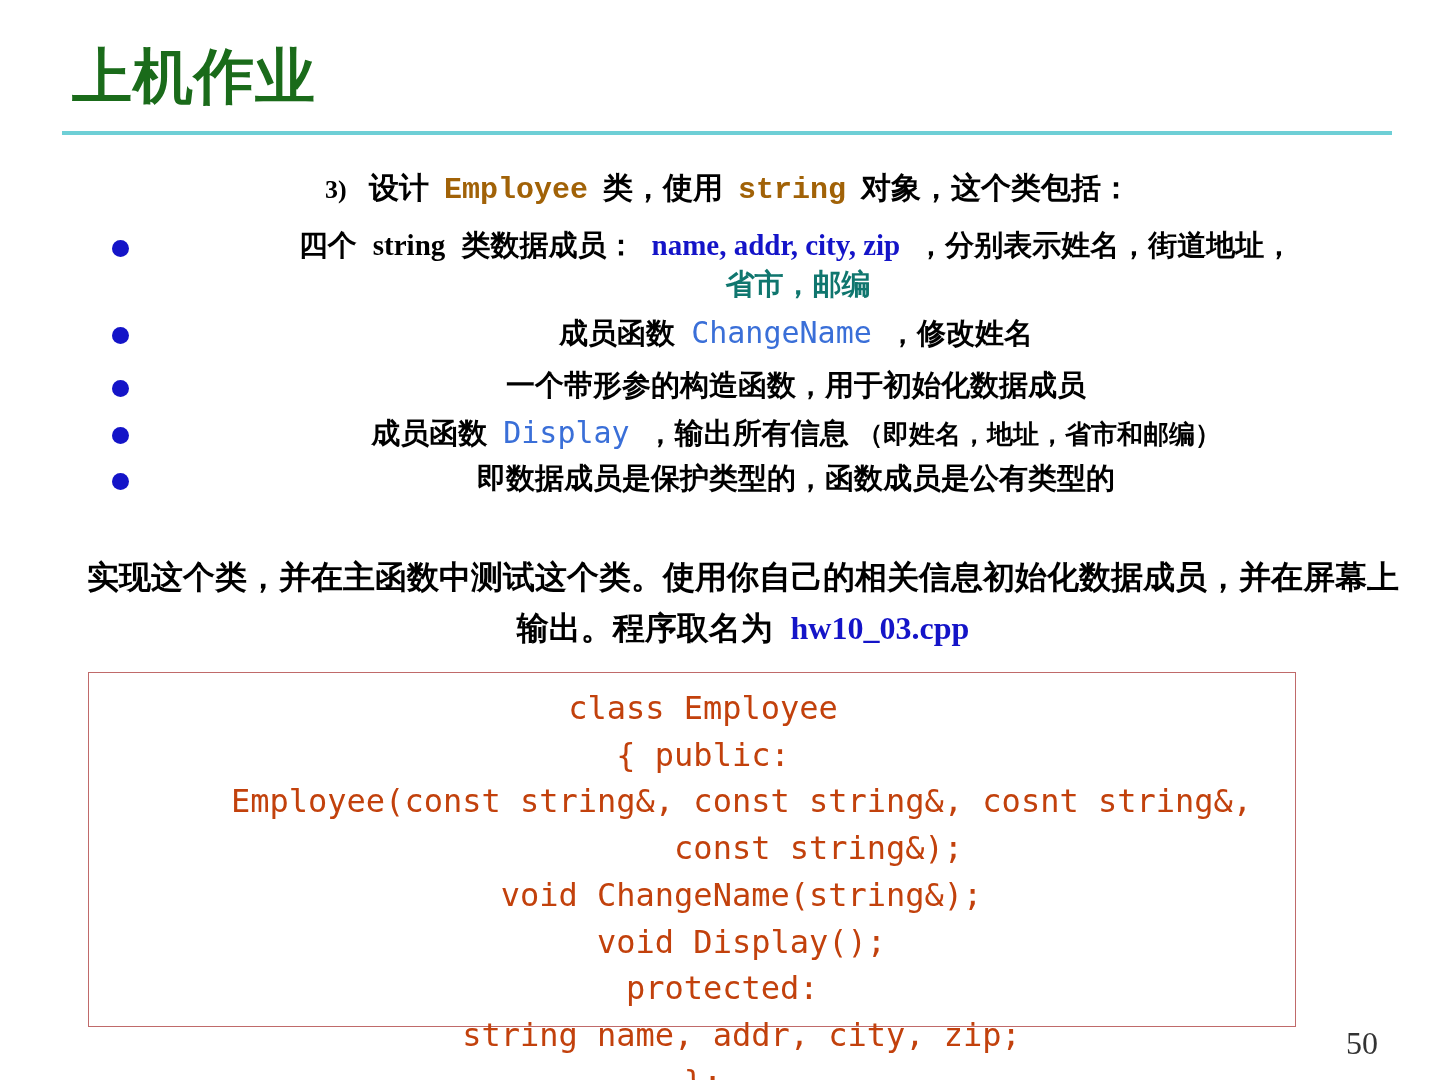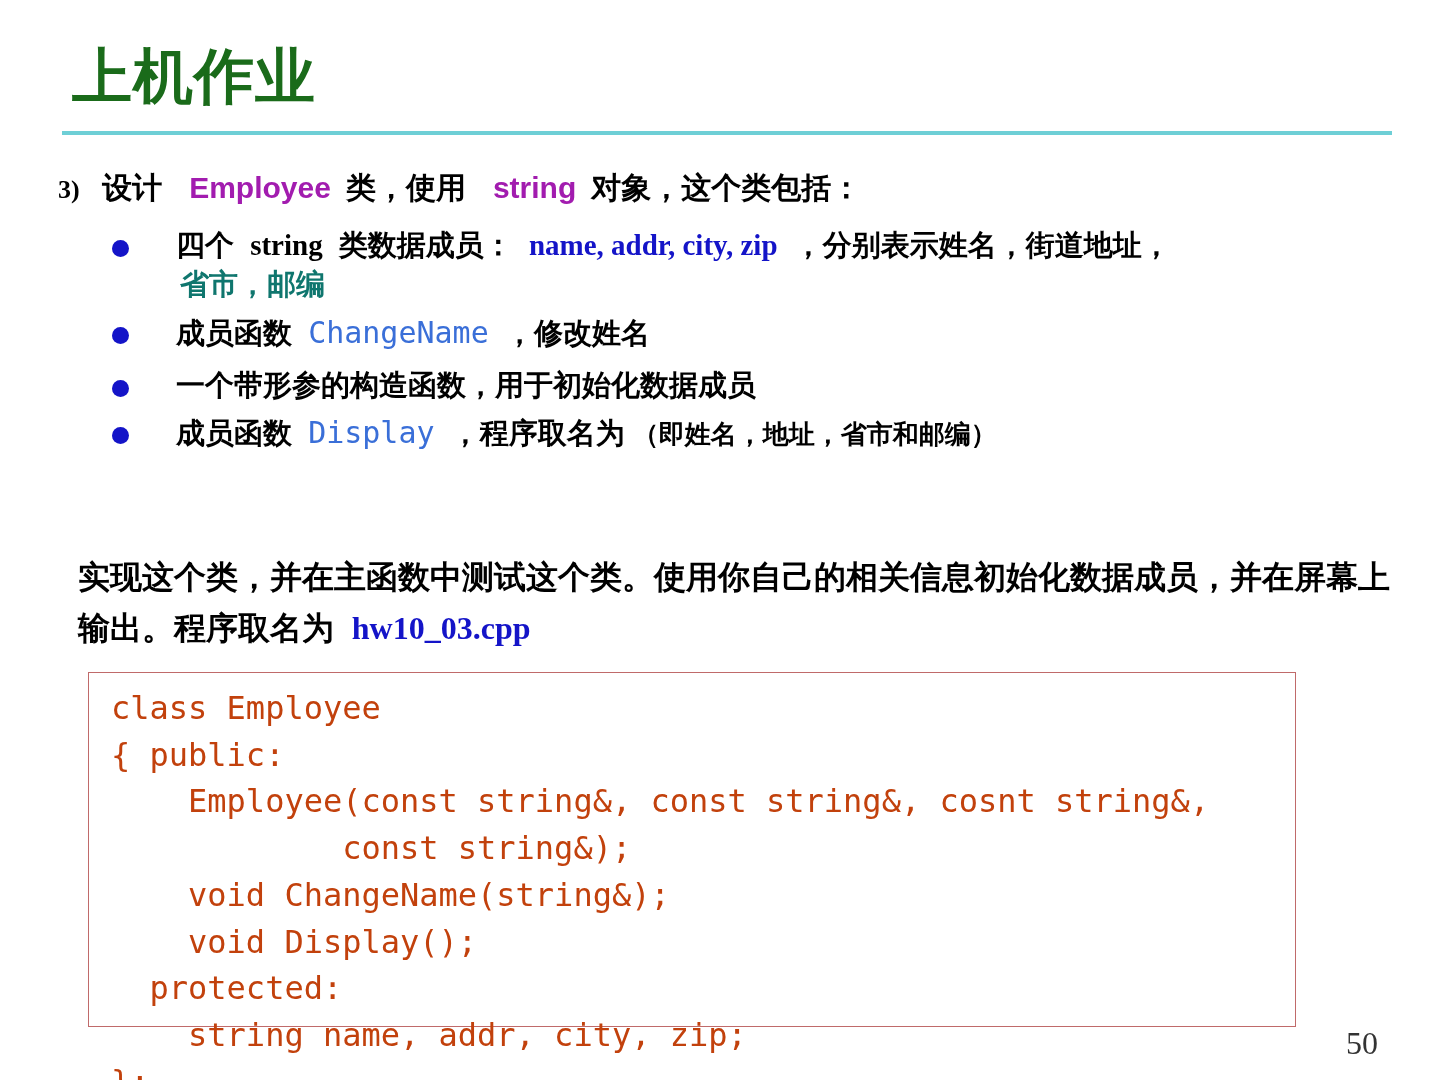--- a/index.html
+++ b/index.html
@@ -12,20 +12,21 @@
     background: #ffffff;
     font-family: "Liberation Sans", sans-serif;
     position: relative;
     overflow: hidden;
   }
 
   .slide {
     position: relative;
     width: 1440px;
     height: 1080px;
+    text-align: center;
   }
 
   
   .title {
     position: absolute;
     left: 72px;
     top: 44px;
     font-family: "Liberation Serif", serif;
     font-size: 60px;
     font-weight: bold;
@@ -58,24 +59,23 @@
     font-family: "Liberation Serif", serif;
     font-size: 30px;
     color: #000000;
     font-weight: bold;
   }
   .item3 .num {
     font-weight: bold;
     font-size: 26px;
   }
   .kw-blue {
-    color: #a21caf;
-    font-family: Liberation Sans, sans-serif;
-    font-weight: bold;
-    margin-left: 12px;
+    color: #a16207;
+    font-family: Liberation Mono, monospace;
+    font-weight: bold;
   }
 
   .bullets {
     position: absolute;
     left: 96px;
     top: 66px;
     width: 1320px;
   }
   .bullet-row {
     position: relative;
@@ -212,25 +212,29 @@
       <div class="bullet-row" style="margin-top:14px;">
         <span class="dot"></span>
         <div class="btext">一个带形参的构造函数，用于初始化数据成员</div>
       </div>
 
       <div class="bullet-row" style="margin-top:8px;">
         <span class="dot"></span>
         <div class="btext">
           <span>成员函数</span>
           &nbsp;<span class="mono-blue">Display</span>&nbsp;
-          <span>，程序取名为</span>
+          <span>，输出所有信息</span>
           <span class="small-paren">（即姓名，地址，省市和邮编）</span>
         </div>
       </div>
 
+      <div class="bullet-row" style="margin-top:6px;">
+        <span class="dot"></span>
+        <div class="btext">即数据成员是保护类型的，函数成员是公有类型的</div>
+      </div>
 
     </div>
 
     <div class="para">
       <span>实现这个类，并在主函数中测试这个类。使用你自己的相关信息初始化数据成员，并在屏幕上输出。程序取名为</span>
       &nbsp;<span class="serif-blue">hw10_03.cpp</span>
     </div>
 
   </div>
 

